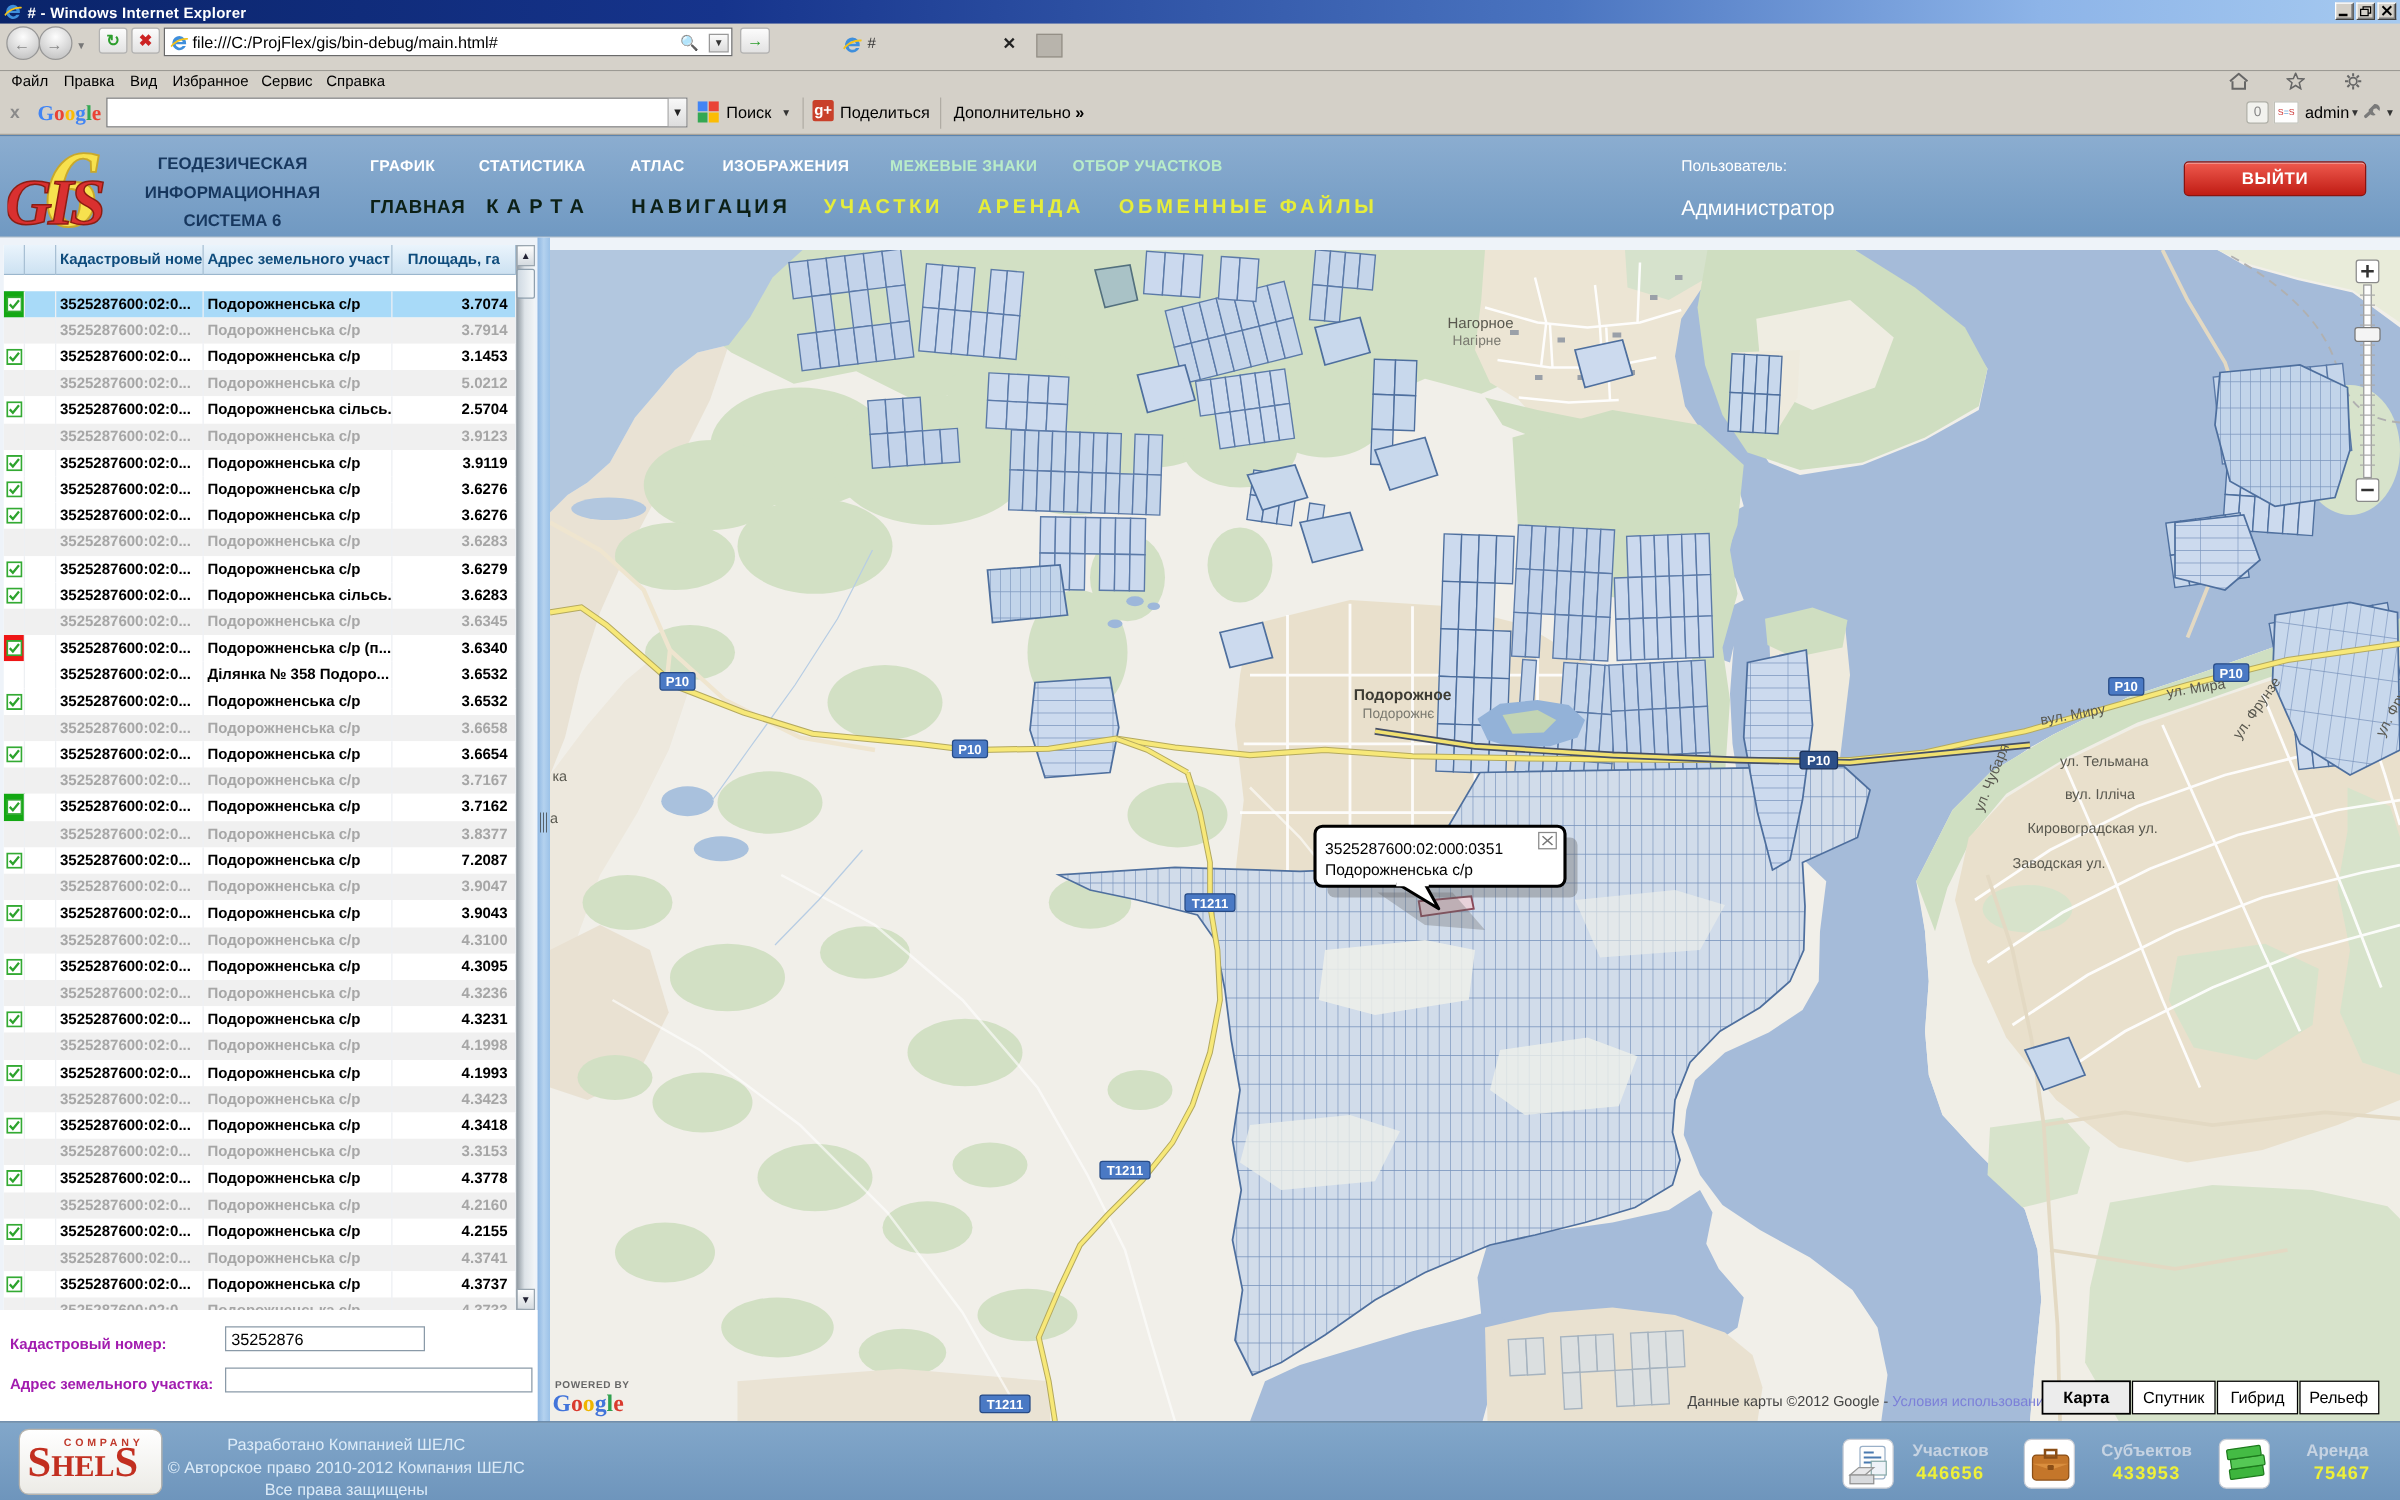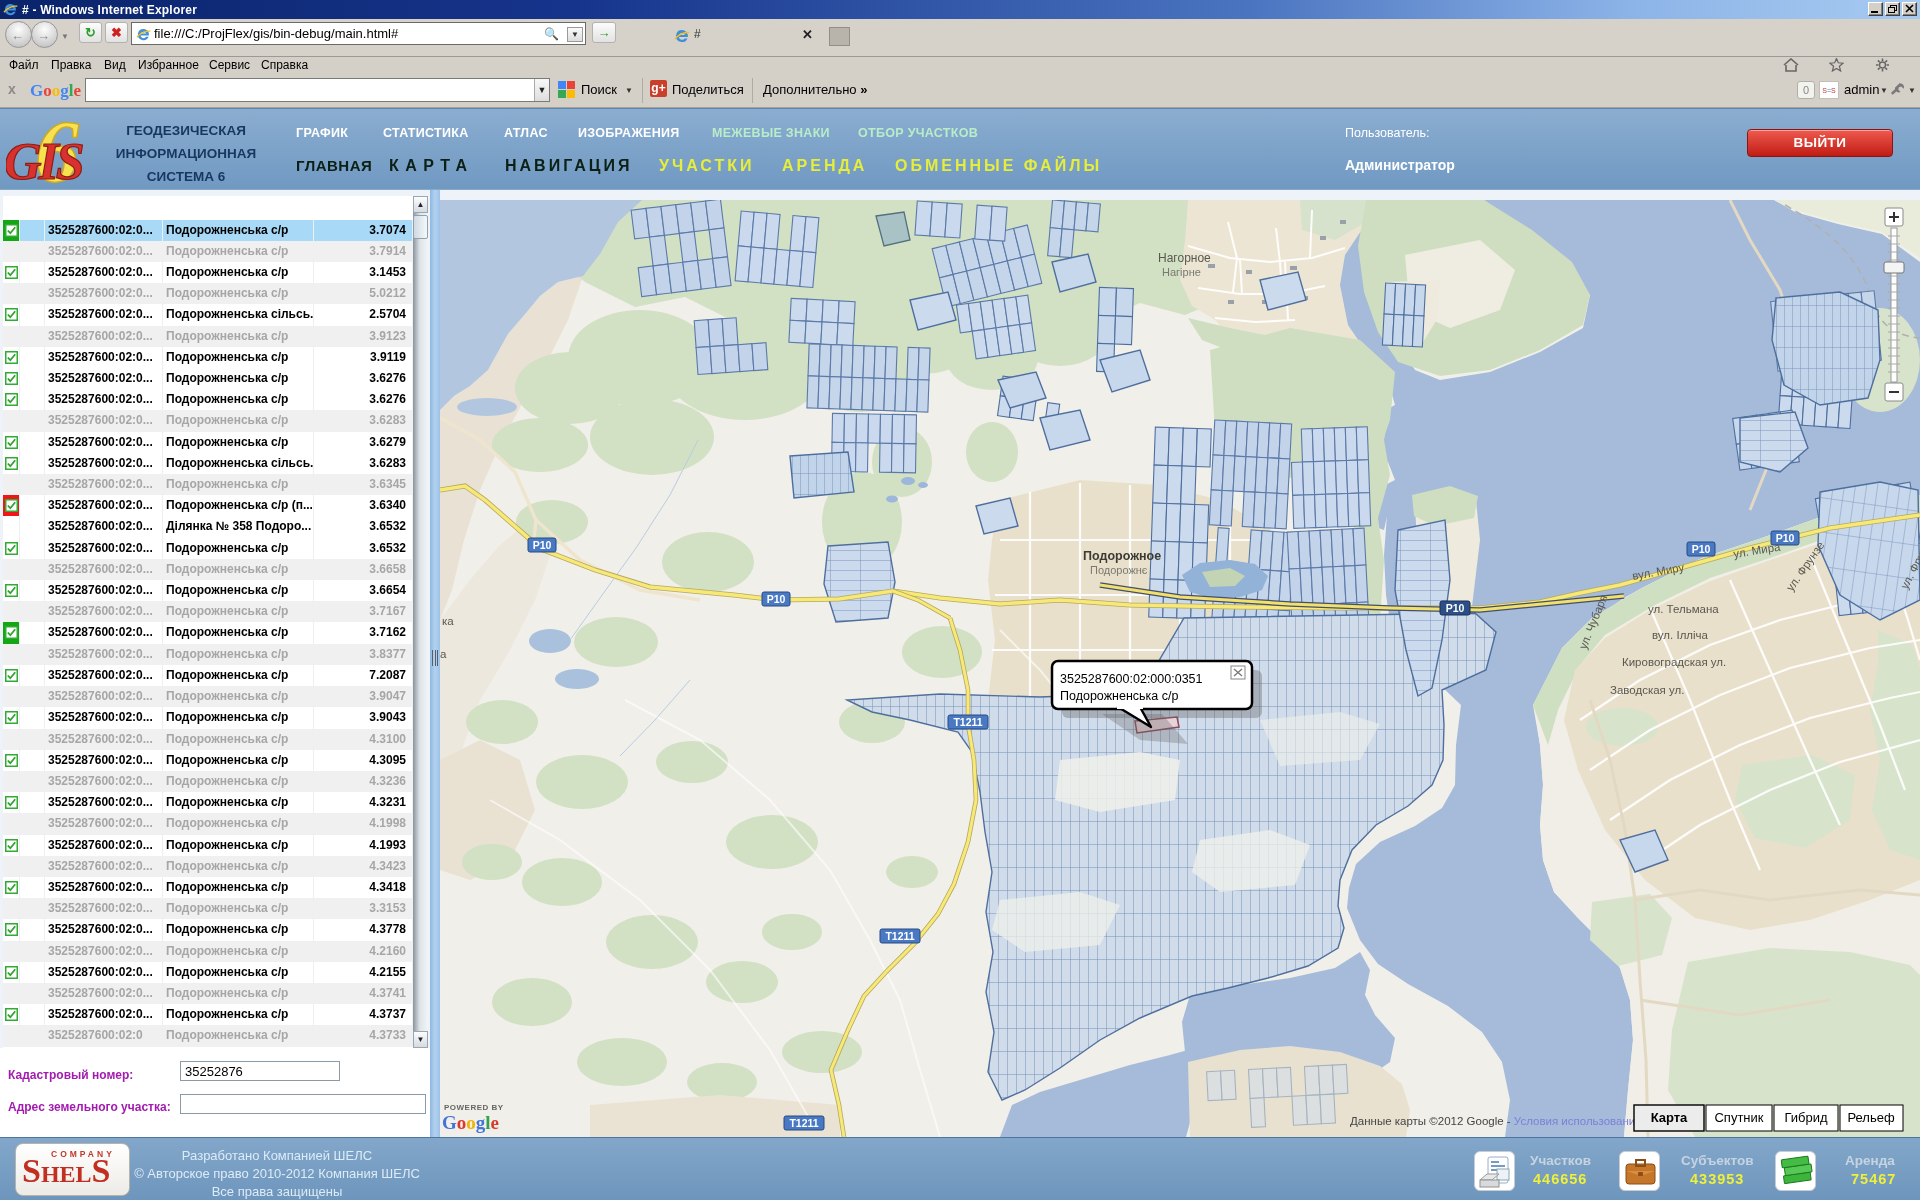--- a/index.html
+++ b/index.html
@@ -34,33 +34,33 @@
 .gsep{position:absolute;top:5px;width:1px;height:25px;background:#b0aca4;}
 
 #apphead{position:absolute;left:0;top:108px;width:1920px;height:82px;
  background:linear-gradient(#8badd0,#7099c2);border-top:1px solid #5c84ae;border-bottom:1px solid #88a8c8;}
 #apphead .t1{position:absolute;color:#17375e;font-weight:bold;font-size:13.5px;}
 .nav1{position:absolute;top:17px;font-weight:bold;font-size:12.5px;color:#fff;letter-spacing:0.3px;}
 .nav1g{color:#b9ecc9;}
 .nav2{position:absolute;top:48px;font-weight:bold;font-size:16px;color:#0c2016;letter-spacing:3px;}
 .nav2y{color:#e6ed3a;}
 #userlbl{position:absolute;left:1345px;top:17px;color:#fff;font-size:12.5px;}
-#userlbl2{position:absolute;left:1345px;top:48px;color:#fff;font-size:14px;font-weight:bold;text-align:right;}
+#userlbl2{position:absolute;left:1345px;top:48px;color:#fff;font-size:17px;font-weight:normal;text-align:right;}
 #exitbtn{position:absolute;left:1747px;top:20px;width:146px;height:28px;border-radius:4px;
  background:linear-gradient(#ef5a4e,#c01c14);border:1px solid #8a1410;color:#fff;font-weight:bold;
  font-size:13.5px;text-align:center;line-height:26px;letter-spacing:0.5px;box-shadow:inset 0 1px 0 rgba(255,255,255,.45);}
 
 #main{position:absolute;left:0;top:190px;width:1920px;height:947px;background:#eef3f9;}
 
 #grid{position:absolute;left:3px;top:6px;width:410px;height:852px;background:#fff;overflow:hidden;}
 #ghead{position:absolute;left:0;top:0;width:410px;height:23.5px;background:linear-gradient(#eaf4fc,#cde2f2);
  border-bottom:1px solid #9ab6cd;}
 #ghead div{position:absolute;top:0;height:23.5px;font-weight:bold;font-size:12px;color:#0f4c7c;
  text-align:left;line-height:23px;border-right:1px solid #a8c0d4;overflow:hidden;white-space:nowrap;padding-left:3px;}
-.trow{position:absolute;left:0;width:410px;height:21.21px;font-size:12px;font-weight:bold;}
+.trow{position:absolute;left:0;width:410px;height:21.21px;font-size:12px;font-weight:bold;margin-top:13px;}
 .trow div{position:absolute;top:0;height:21.21px;line-height:21px;overflow:hidden;white-space:nowrap;border-right:1px solid #edf0f3;}
 .r-w{background:#fff;color:#000;}
 .r-gray{background:#f0f0f0;color:#a6a6a6;}
 .r-sel{background:#a8daf8;color:#000;}
 .c0{left:0;width:17px;} .c1{left:17px;width:25px;}
 .c2{left:42px;width:118px;padding-left:3px;}
 .c3{left:160px;width:151px;padding-left:3px;}
 .c4{left:311px;width:99px;text-align:right;padding-right:6px;}
 .cb{position:absolute;left:2px;top:4px;}
 
@@ -205,20 +205,27 @@
  <span class="nav2" style="left:505px">НАВИГАЦИЯ</span>
  <span class="nav2 nav2y" style="left:659px">УЧАСТКИ</span>
  <span class="nav2 nav2y" style="left:782px">АРЕНДА</span>
  <span class="nav2 nav2y" style="left:895px">ОБМЕННЫЕ ФАЙЛЫ</span>
  <span id="userlbl">Пользователь:</span>
  <span id="userlbl2">Администратор</span>
  <div id="exitbtn">ВЫЙТИ</div>
 </div>
 <div id="main">
     <div id="grid">
+      <div id="ghead">
+        <div style="left:0;width:17px"></div>
+        <div style="left:17px;width:25px"></div>
+        <div style="left:42px;width:118px">Кадастровый номе</div>
+        <div style="left:160px;width:151px">Адрес земельного участ</div>
+        <div style="left:311px;width:99px;text-align:center;padding-left:0">Площадь, га</div>
+      </div>
       <div class="trow r-sel" style="top:23.50px">
         <div class="c0" style="background:#13a813;">
           <svg class="cb" width="13" height="13" viewBox="0 0 13 13">
             <rect x="0.75" y="0.75" width="11.5" height="11.5" fill="#fff" stroke="#33aa33" stroke-width="1.5"></rect>
             <path d="M2.8 6.5 L5.3 9.2 L10.2 3.2" fill="none" stroke="#2da32d" stroke-width="1.8"></path>
           </svg>
         </div>
         <div class="c1"></div>
         <div class="c2">3525287600:02:0...</div>
         <div class="c3">Подорожненська с/р</div>

